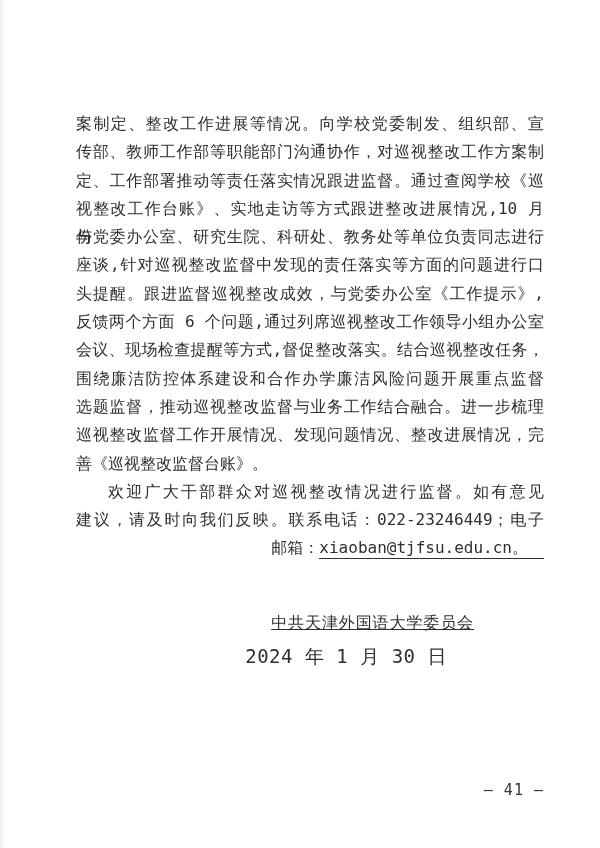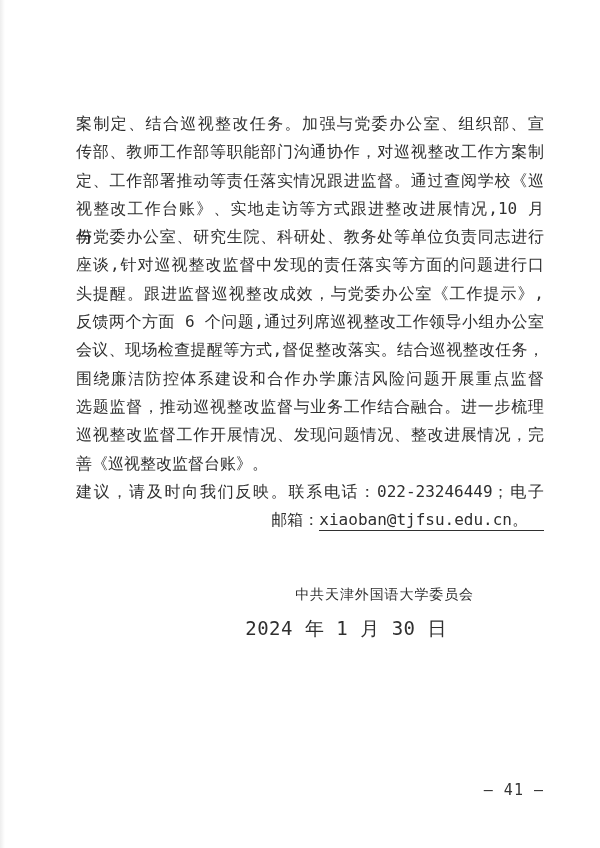--- a/index.html
+++ b/index.html
@@ -53,22 +53,23 @@
     padding-right: 16px;
     padding-bottom: 1px;
   }
   .sig-block {
     margin-top: 46px;
   }
   .sig-line {
     line-height: 28.3px;
     text-align: right;
     padding-right: 70px;
-    font-size: 14px;
+    font-size: 16px;
     letter-spacing: 0.9px;
+    text-decoration: underline;
   }
   .date-line {
     margin-top: 5px;
     line-height: 28.3px;
     text-align: right;
     padding-right: 97px;
     font-size: 19px;
     letter-spacing: 0.5px;
   }
   .page-num {
@@ -83,36 +84,37 @@
   }
 </style>
 </head>
 <body>
 
 <div class="scan-edge"></div>
 
 <div class="text-block">
 
   <div>
-    <div class="line">案制定、结合巡视整改任务。加强与党委办公室、组织部、宣</div>
+    <div class="line">案制定、整改工作进展等情况。向学校党委制发、组织部、宣</div>
     <div class="line">传部、教师工作部等职能部门沟通协作，对巡视整改工作方案制</div>
     <div class="line">定、工作部署推动等责任落实情况跟进监督。通过查阅学校《巡</div>
     <div class="line">视整改工作台账》、实地走访等方式跟进整改进展情况,10 月份，</div>
     <div class="line">与党委办公室、研究生院、科研处、教务处等单位负责同志进行</div>
     <div class="line">座谈,针对巡视整改监督中发现的责任落实等方面的问题进行口</div>
     <div class="line">头提醒。跟进监督巡视整改成效，与党委办公室《工作提示》,</div>
     <div class="line">反馈两个方面 6 个问题,通过列席巡视整改工作领导小组办公室</div>
     <div class="line">会议、现场检查提醒等方式,督促整改落实。结合巡视整改任务，</div>
     <div class="line">围绕廉洁防控体系建设和合作办学廉洁风险问题开展重点监督</div>
     <div class="line">选题监督，推动巡视整改监督与业务工作结合融合。进一步梳理</div>
     <div class="line">巡视整改监督工作开展情况、发现问题情况、整改进展情况，完</div>
     <div class="line para-end">善《巡视整改监督台账》。</div>
   </div>
 
   <div>
+    <div class="line indent">欢迎广大干部群众对巡视整改情况进行监督。如有意见</div>
     <div class="line">建议，请及时向我们反映。联系电话：022-23246449；电子</div>
     <div class="contact-line"><span>邮箱：</span><span class="email">xiaoban@tjfsu.edu.cn。</span></div>
   </div>
 
   <div class="sig-block">
     <div class="sig-line">中共天津外国语大学委员会</div>
     <div class="date-line">2024 年 1 月 30 日</div>
   </div>
 
 </div>

